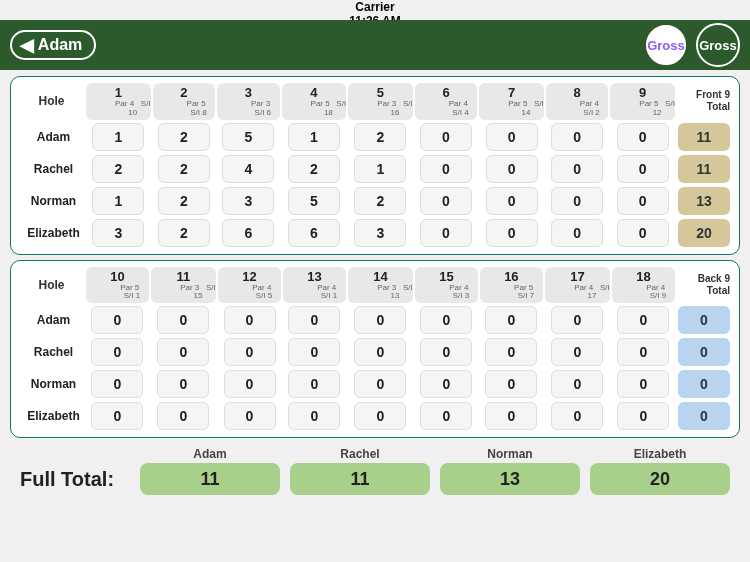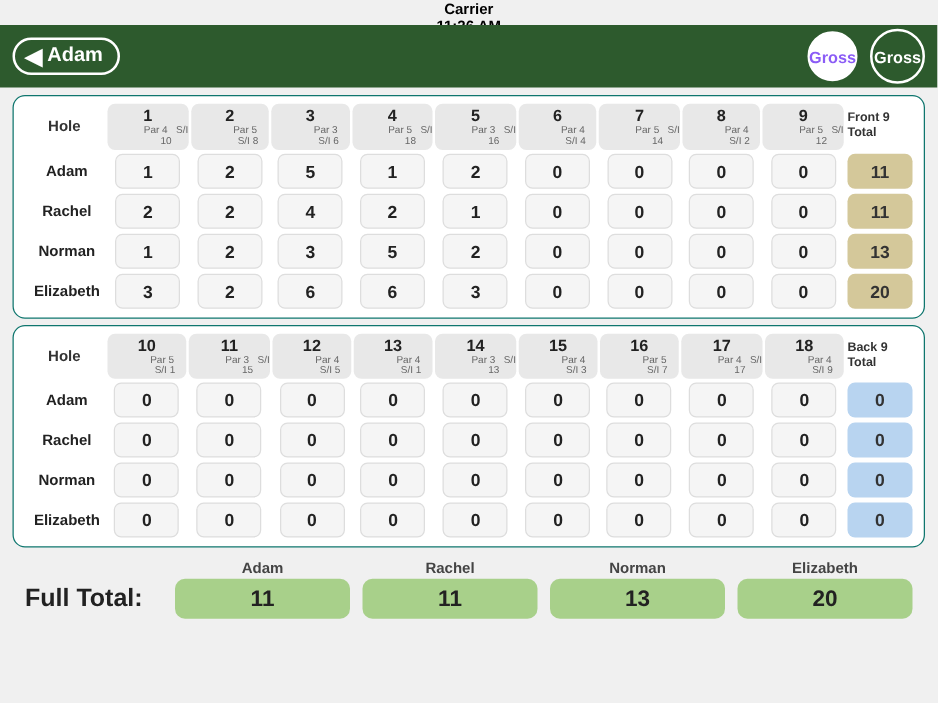--- a/index.html
+++ b/index.html
@@ -179,21 +179,21 @@
 
     .total-cell {
       padding: 1px;
     }
 
     .total-header {
       font-size: 10px;
       font-weight: 700;
       color: #333;
       line-height: 1.2;
-      text-align: left;
+      text-align: right;
     }
 
     .total-box {
       border-radius: 6px;
       width: 52px;
       height: 28px;
       display: flex;
       align-items: center;
       justify-content: center;
       font-size: 14px;

